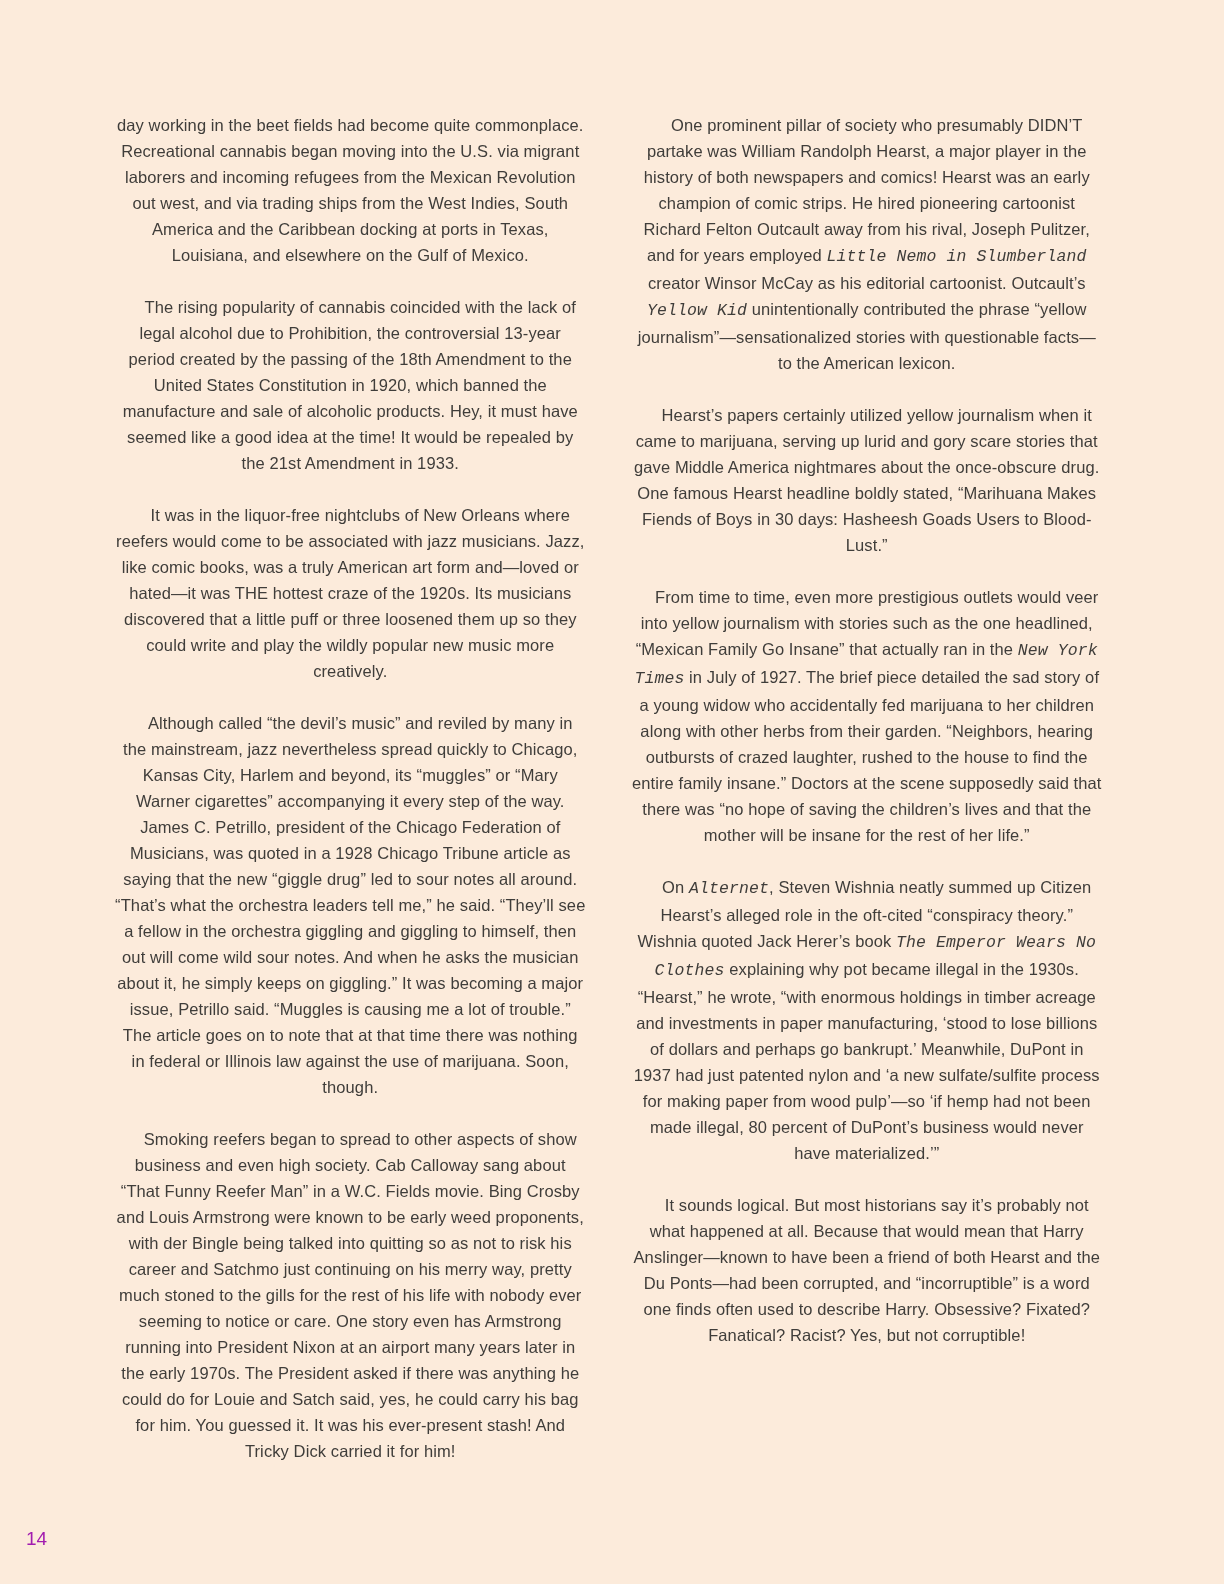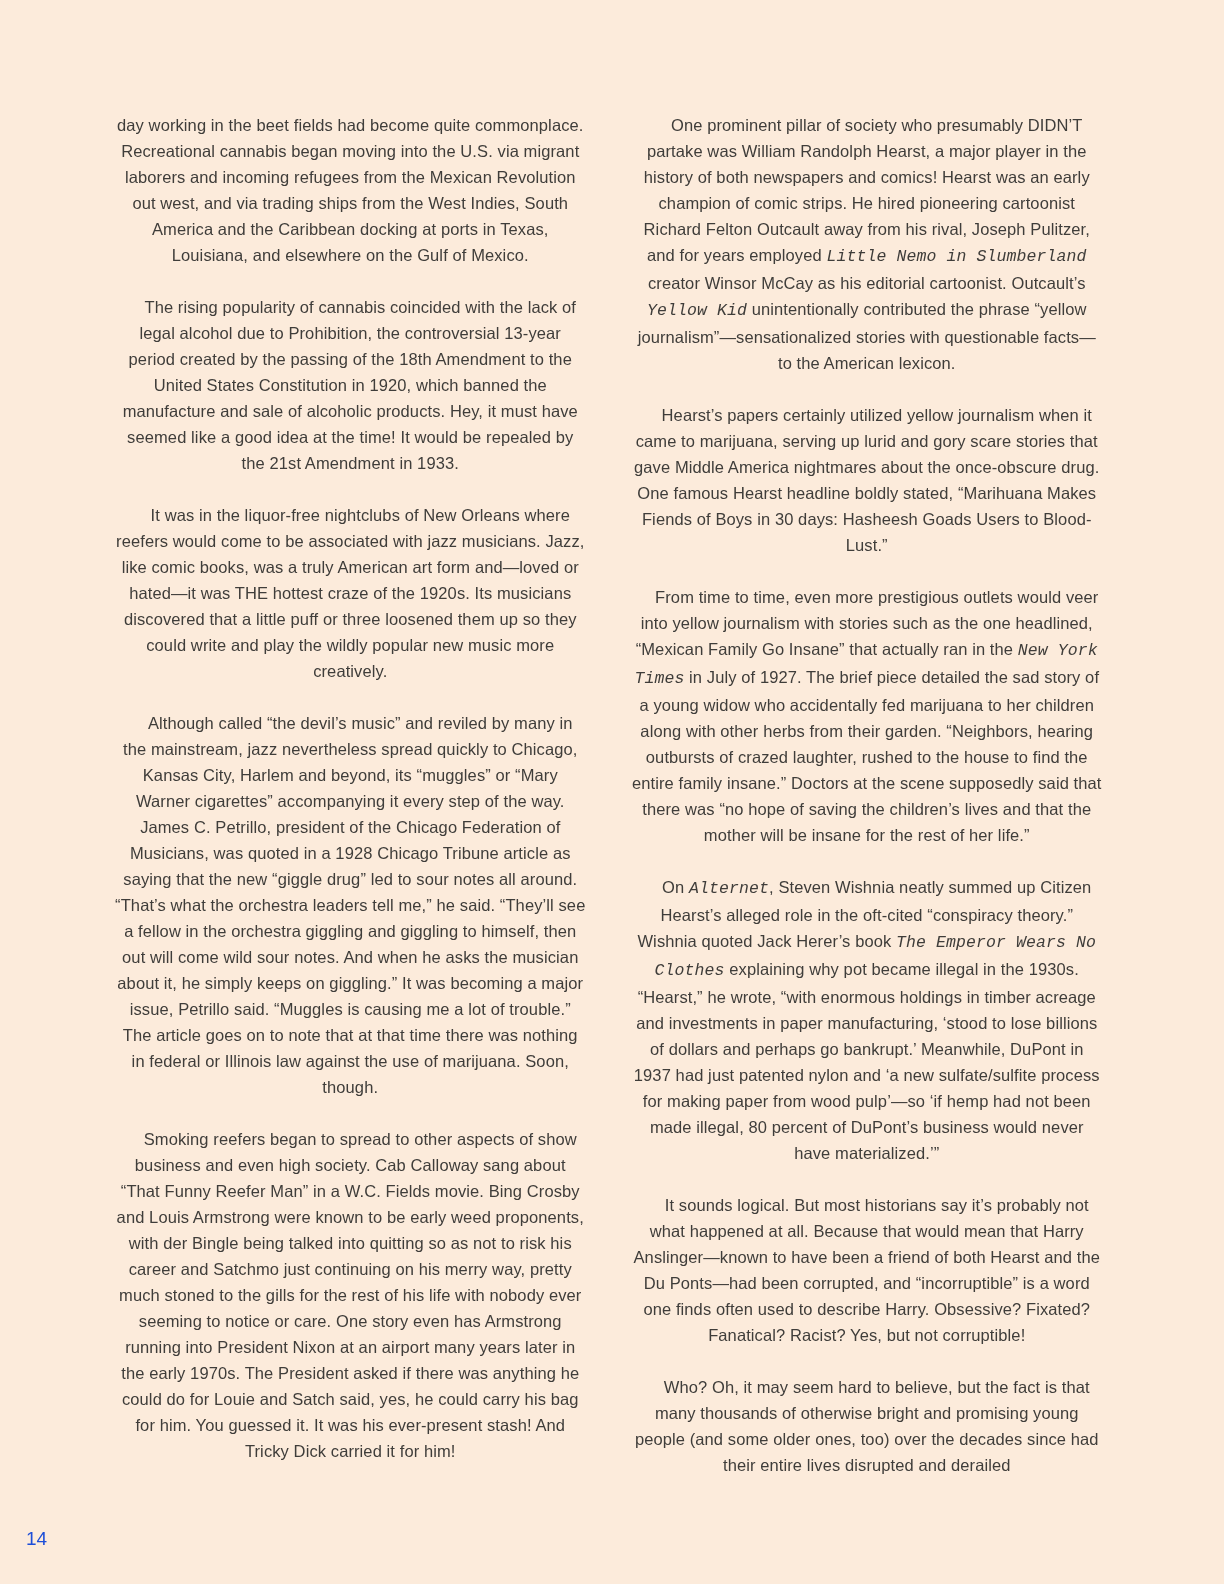--- a/index.html
+++ b/index.html
@@ -59,17 +59,16 @@
         <p class="indent"><span>It was in the liquor-free nightclubs of New Orleans where reefers would come to be associated with jazz musicians. Jazz, like comic books, was a truly American art form and—loved or hated—it was THE hottest craze of the 1920s. Its musicians discovered that a little puff or three loosened them up so they could write and play the wildly popular new music more creatively.</span></p>
         <p class="indent"><span>Although called “the devil’s music” and reviled by many in the mainstream, jazz nevertheless spread quickly to Chicago, Kansas City, Harlem and beyond, its “muggles” or “Mary Warner cigarettes” accompanying it every step of the way. James C. Petrillo, president of the Chicago Federation of Musicians, was quoted in a 1928 Chicago Tribune article as saying that the new “giggle drug” led to sour notes all around. “That’s what the orchestra leaders tell me,” he said. “They’ll see a fellow in the orchestra giggling and giggling to himself, then out will come wild sour notes. And when he asks the musician about it, he simply keeps on giggling.” It was becoming a major issue, Petrillo said. “Muggles is causing me a lot of trouble.” The article goes on to note that at that time there was nothing in federal or Illinois law against the use of marijuana. Soon, though.</span></p>
         <p class="indent"><span>Smoking reefers began to spread to other aspects of show business and even high society. Cab Calloway sang about “That Funny Reefer Man” in a W.C. Fields movie. Bing Crosby and Louis Armstrong were known to be early weed proponents, with der Bingle being talked into quitting so as not to risk his career and Satchmo just continuing on his merry way, pretty much stoned to the gills for the rest of his life with nobody ever seeming to notice or care. One story even has Armstrong running into President Nixon at an airport many years later in the early 1970s. The President asked if there was anything he could do for Louie and Satch said, yes, he could carry his bag for him. You guessed it. It was his ever-present stash! And Tricky Dick carried it for him!</span></p>
       </div>
     <div class="column" id="col-right">
         <p class="indent"><span>One prominent pillar of society who presumably DIDN’T partake was William Randolph Hearst, a major player in the history of both newspapers and comics! Hearst was an early champion of comic strips. He hired pioneering cartoonist Richard Felton Outcault away from his rival, Joseph Pulitzer, and for years employed </span><span class="italic">Little Nemo in Slumberland</span><span> creator Winsor McCay as his editorial cartoonist. Outcault’s </span><span class="italic">Yellow Kid</span><span> unintentionally contributed the phrase “yellow journalism”—sensationalized stories with questionable facts—to the American lexicon.</span></p>
         <p class="indent"><span>Hearst’s papers certainly utilized yellow journalism when it came to marijuana, serving up lurid and gory scare stories that gave Middle America nightmares about the once-obscure drug. One famous Hearst headline boldly stated, “Marihuana Makes Fiends of Boys in 30 days: Hasheesh Goads Users to Blood-Lust.”</span></p>
         <p class="indent"><span>From time to time, even more prestigious outlets would veer into yellow journalism with stories such as the one headlined, “Mexican Family Go Insane” that actually ran in the </span><span class="italic">New York Times</span><span> in July of 1927. The brief piece detailed the sad story of a young widow who accidentally fed marijuana to her children along with other herbs from their garden. “Neighbors, hearing outbursts of crazed laughter, rushed to the house to find the entire family insane.” Doctors at the scene supposedly said that there was “no hope of saving the children’s lives and that the mother will be insane for the rest of her life.”</span></p>
         <p class="indent"><span>On </span><span class="italic">Alternet</span><span>, Steven Wishnia neatly summed up Citizen Hearst’s alleged role in the oft-cited “conspiracy theory.” Wishnia quoted Jack Herer’s book </span><span class="italic">The Emperor Wears No Clothes</span><span> explaining why pot became illegal in the 1930s. “Hearst,” he wrote, “with enormous holdings in timber acreage and investments in paper manufacturing, ‘stood to lose billions of dollars and perhaps go bankrupt.’ Meanwhile, DuPont in 1937 had just patented nylon and ‘a new sulfate/sulfite process for making paper from wood pulp’—so ‘if hemp had not been made illegal, 80 percent of DuPont’s business would never have materialized.’”</span></p>
         <p class="indent"><span>It sounds logical. But most historians say it’s probably not what happened at all. Because that would mean that Harry Anslinger—known to have been a friend of both Hearst and the Du Ponts—had been corrupted, and “incorruptible” is a word one finds often used to describe Harry. Obsessive? Fixated? Fanatical? Racist? Yes, but not corruptible!</span></p>
-        <p class="indent"><span>Who? Oh, it may seem hard to believe, but the fact is that many thousands of otherwise bright and promising young people (and some older ones, too) over the decades since had their entire lives disrupted and derailed</span></p>
       </div>
   </div>
-  <div class="page-number" style="color: #1d4ed8;">14</div>
+  <div class="page-number" style="color: #a21caf;">14</div>
 </div>
 
 </body></html>

